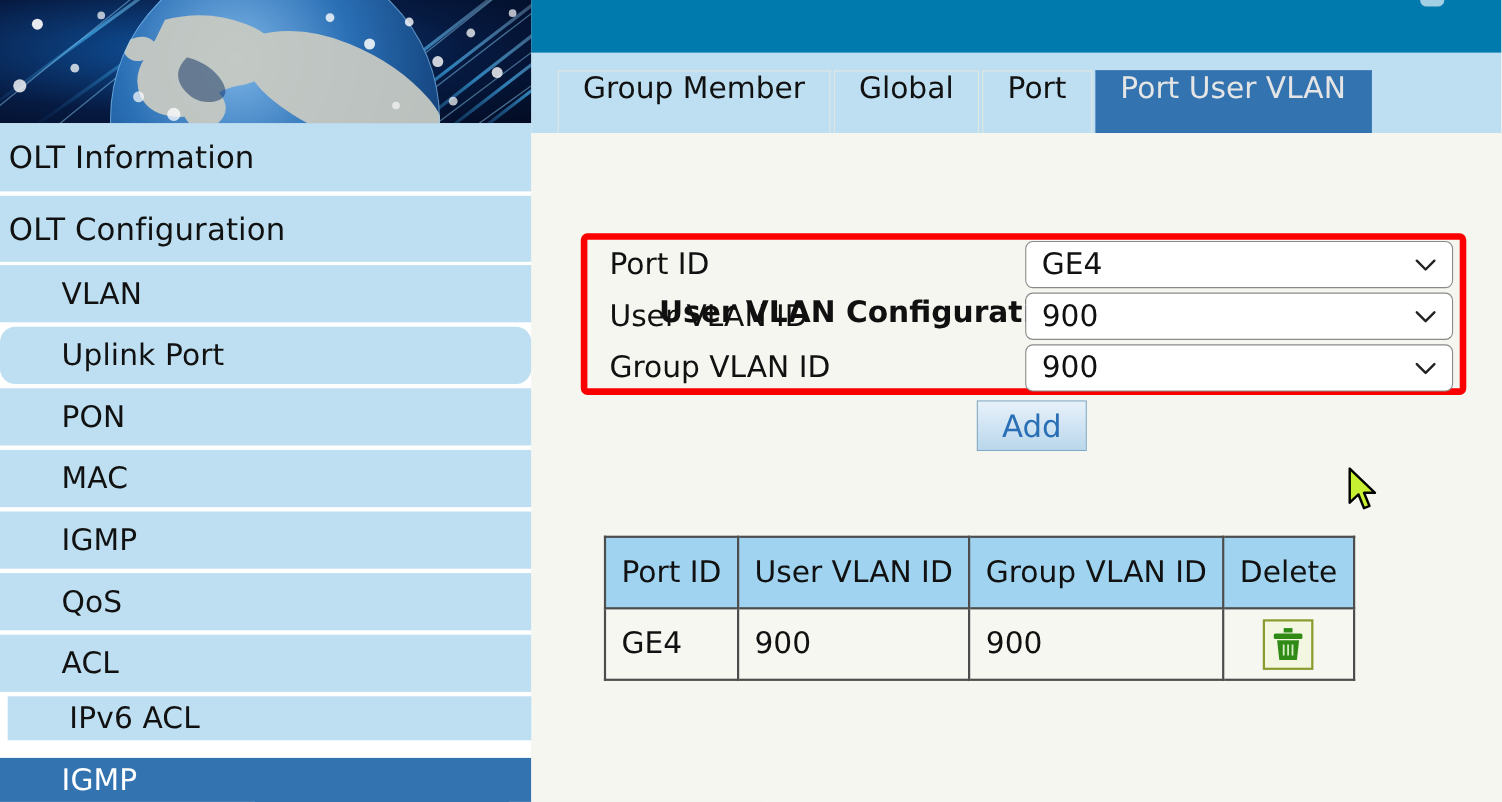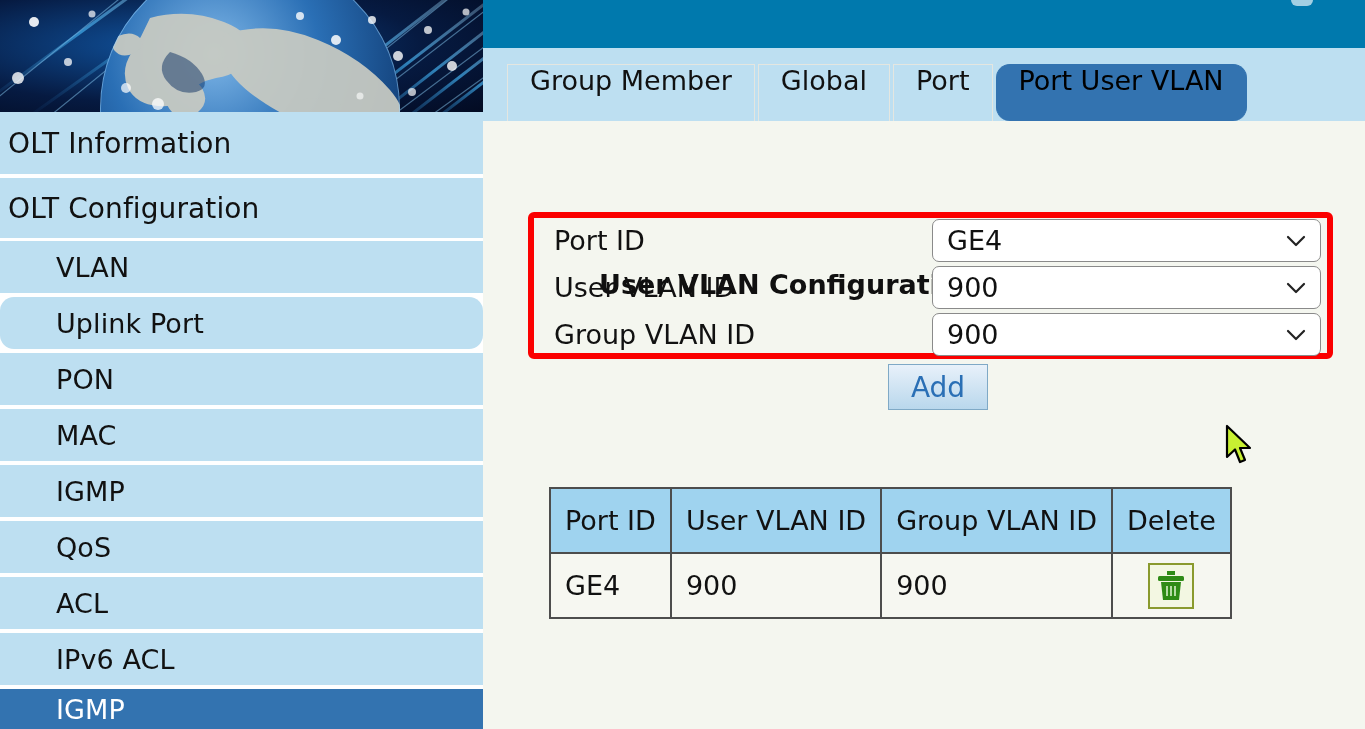--- a/index.html
+++ b/index.html
@@ -69,23 +69,22 @@
     font-size: 27px;
     display: flex; align-items: flex-start; justify-content: center;
     padding: 0 22px;
     border-top: 1px solid #e4e6e0;
     border-left: 1px solid #e4e6e0;
     border-right: 1px solid #e4e6e0;
     white-space: nowrap;
   }
   .tab.active {
     background: #3373b0;
-    color: #000000;
+    color: #e5e5e5;
     border-color: #3373b0;
-    border-radius: 14px;
   }
 
   
   #content {
     position: absolute; left: 483px; top: 121px;
     width: 882px; height: 608px;
     background: #f4f6ef;
   }
   .section-title {
     position: absolute;
@@ -287,21 +286,21 @@
         </div>
         <div class="nav-item lvl2" style="top: 465px; height: 52px;">
           <span>IGMP</span>
         </div>
         <div class="nav-item lvl2" style="top: 521px; height: 52px;">
           <span>QoS</span>
         </div>
         <div class="nav-item lvl2" style="top: 577px; height: 52px;">
           <span>ACL</span>
         </div>
-        <div class="nav-item lvl2" style="top: 633px; height: 52px;">
+        <div class="nav-item lvl2" style="top: 633px; height: 40px; margin-left: 7px;">
           <span>IPv6 ACL</span>
         </div>
         <div class="nav-item lvl2 active" style="top: 689px; height: 40px;">
           <span>IGMP</span>
         </div>
       </div>
   </div>
 
   <div id="header">
     <div id="header-mark"></div>

